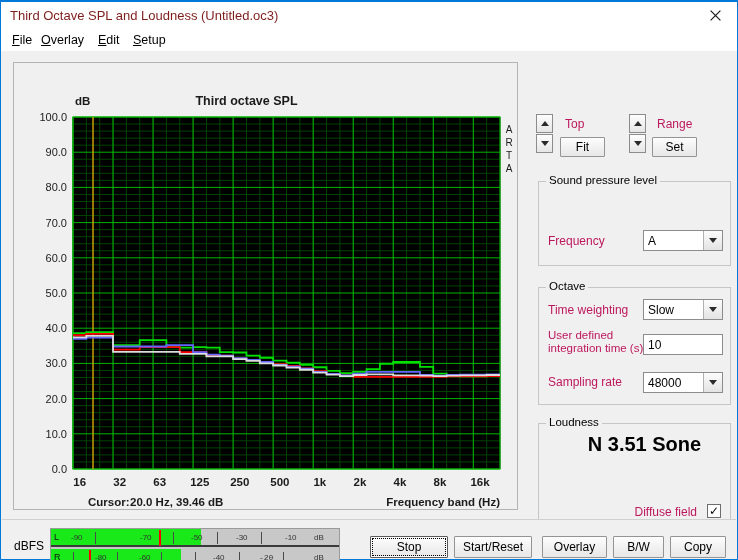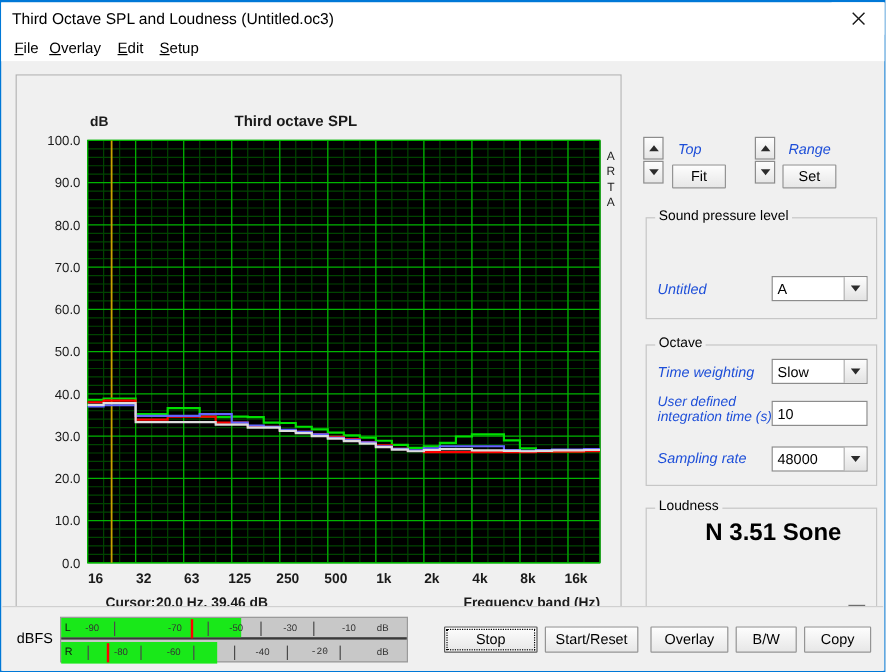--- a/index.html
+++ b/index.html
@@ -17,21 +17,21 @@
     border: 1px solid #0078d7;
     border-top: 2px solid #0078d7;
   }
   
   #titlebar {
     position: absolute; left: 0; top: 0; right: 0; height: 28px;
     background: #ffffff;
   }
   #titlebar .title {
     position: absolute; left: 9px; top: 6px;
-    font-size: 13px; color: #000000; white-space: nowrap;
+    font-size: 13px; color: #7f1d1d; white-space: nowrap;
   }
   #close-btn {
     position: absolute; right: 0px; top: 0px; width: 44px; height: 27px;
     display: flex; align-items: center; justify-content: center;
     color: #1a1a1a; font-size: 13px; cursor: pointer; background: #fff;
   }
   #close-btn svg { display:block; }
   
   #menubar {
     position: absolute; left: 0; top: 28px; right: 0; height: 21px;
@@ -75,21 +75,21 @@
   .tri { width:0; height:0; border-left:4px solid transparent; border-right:4px solid transparent; }
   .tri.up { border-bottom:5px solid #2b2b2b; }
   .tri.dn { border-top:5px solid #2b2b2b; }
   .btn {
     background: linear-gradient(#fdfdfd,#e7e7e7);
     border: 1px solid #949494;
     font-family: "Liberation Sans", sans-serif; font-size: 12px; color: #000;
     display:flex; align-items:center; justify-content:center;
     cursor: default; border-radius: 1px;
   }
-  .lbl { position:absolute; font-size:12px; color:#1d4ed8; white-space:nowrap;font-style:italic; }
+  .lbl { position:absolute; font-size:12px; color:#be185d; white-space:nowrap; }
   
   .group {
     position: absolute;
     border: 1px solid #c6c6c6;
     background: transparent;
     padding-left: 10px;
   }
   .group > .gtitle {
     position: absolute; top: -8px; left: 7px;
     background: #f0f0f0; padding: 0 3px;
@@ -116,21 +116,21 @@
     position:absolute; height:21px; background:#fff; border:1px solid #8c8c8c;
     font-size:12px; color:#000; display:flex; align-items:center; padding-left:4px;
   }
   .chk {
     position:absolute; width:14px; height:14px; background:#fff;
     border:1px solid #6e6e6e; display:flex; align-items:center; justify-content:center;
   }
   .chk .mark { font-size:12px; line-height:12px; color:#000; font-family:"DejaVu Sans", sans-serif;}
   
   #bottombar {
-    position:absolute; left:0; right:0; bottom:0; height:54px;
+    position:absolute; left:0; right:0; bottom:0; height:40px;
     background:#f0f0f0; border-top:1px solid #d0d0d0;
   }
   #dbfs-label { position:absolute; left:12px; top:19px; font-size:12px; color:#000;}
   #meter {
     position:absolute; left:48px; top:8px; width:290px; height:38px;
     background:#c8c8c8; border:1px solid #9a9a9a;
   }
   .meterrow { position:absolute; left:0; width:100%; height:18px; }
   .meterrow.top { top:0; border-bottom:2px solid #3a3a3a;}
   .meterrow.bot { top:20px; }
@@ -321,21 +321,21 @@
         </div>
       <div class="sb dn">
           <span class="tri dn"></span>
         </div>
     </div>
     <div class="lbl" style="left:655px; top:66px;">Range</div>
     <div class="btn" style="position:absolute; left:650px; top:86px; width:45px; height:20px;">Set</div>
 
     <div class="group" style="left:536px; top:130px; width:193px; height:85px;">
       <div class="gtitle">Sound pressure level</div>
-      <div class="lbl" style="left:9px; top:52px;">Untitled</div>
+      <div class="lbl" style="left:9px; top:52px;">Frequency</div>
       <div class="combo" style="left:104px; top:48px; width:80px;">
         <div class="cval">A</div>
         <div class="carrow">
             <span class="tri dn"></span>
           </div>
       </div>
     </div>
 
     <div class="group" style="left:536px; top:236px; width:193px; height:118px;">
       <div class="gtitle">Octave</div>

